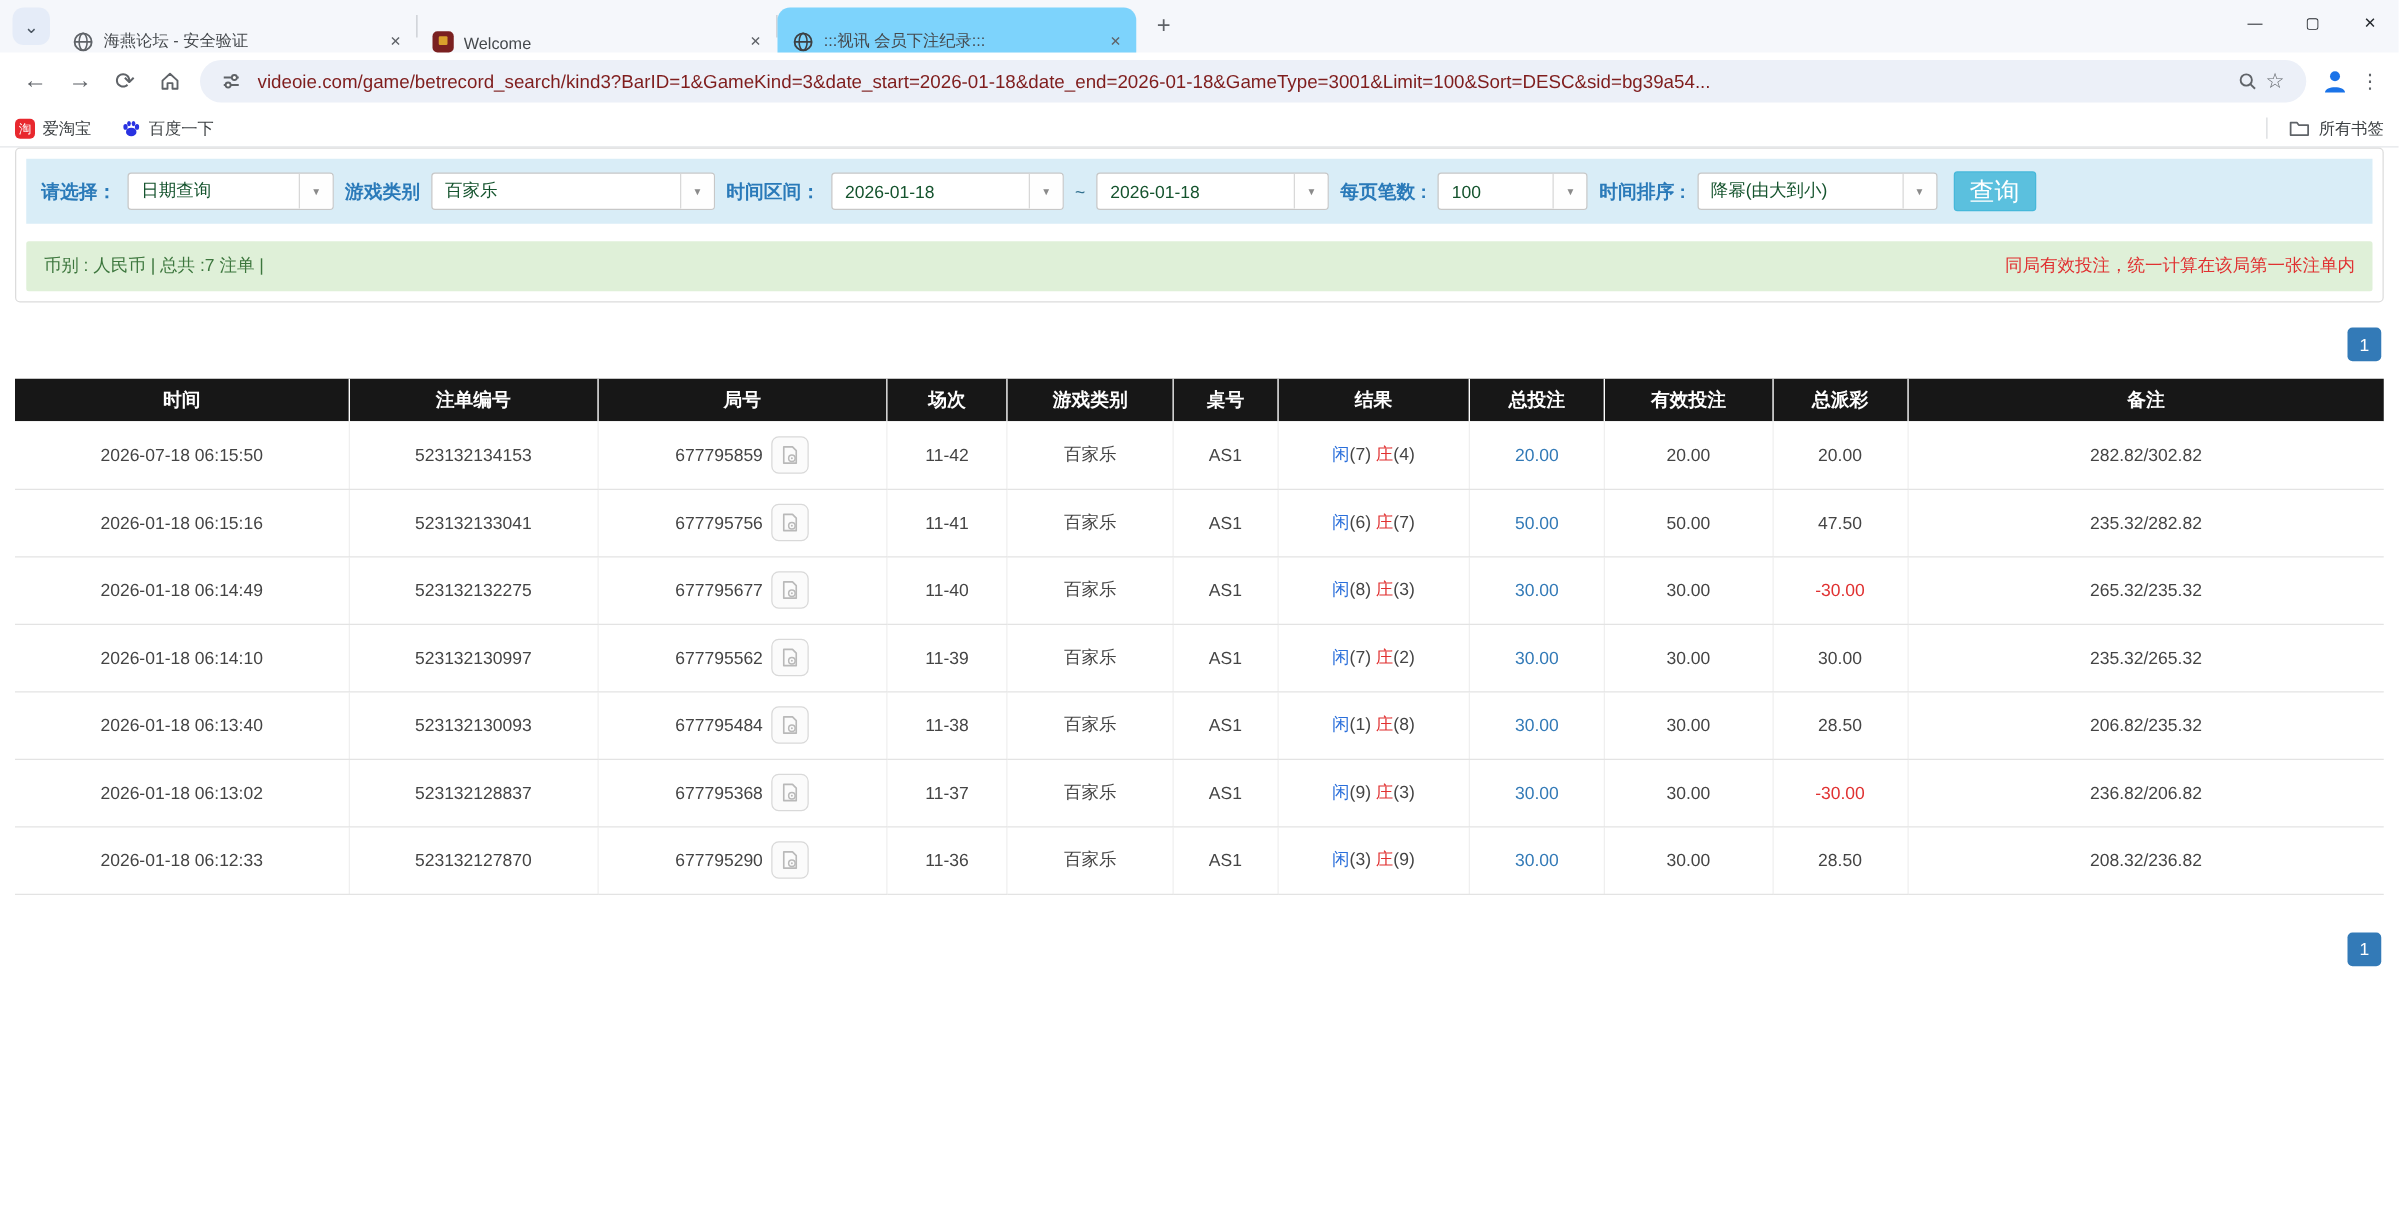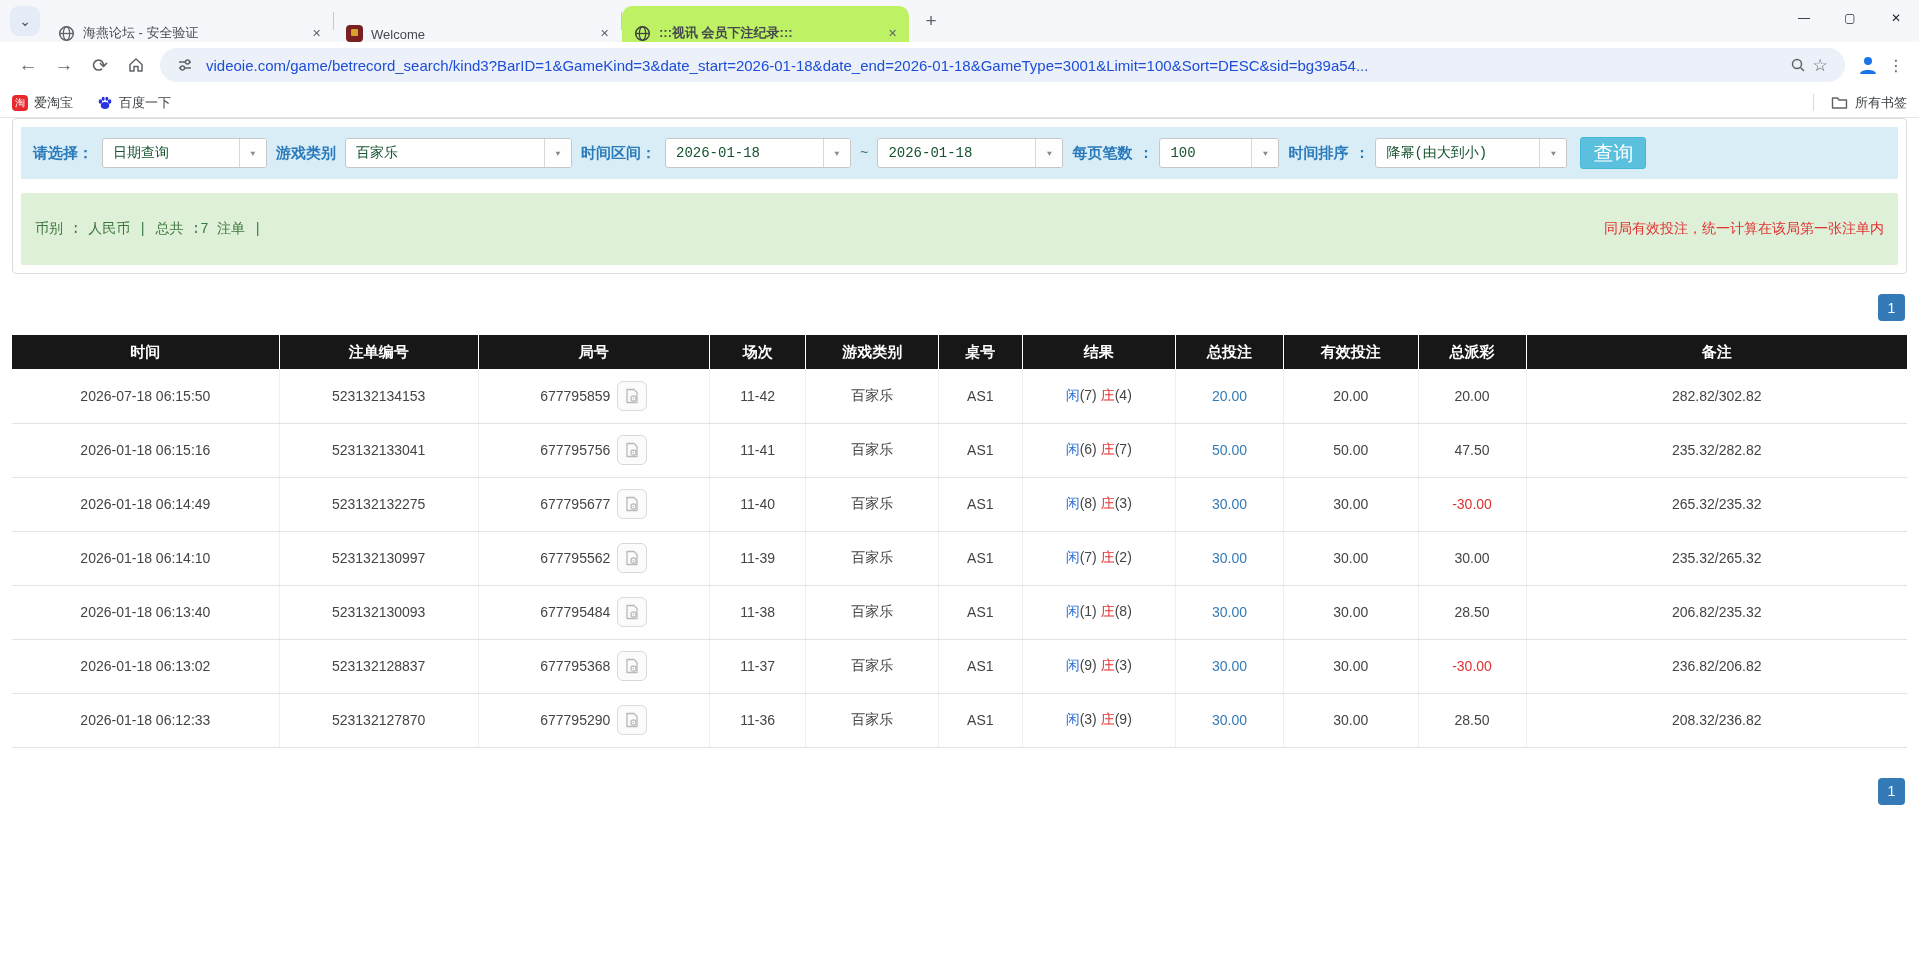--- a/index.html
+++ b/index.html
@@ -7,73 +7,73 @@
     width: 1919px; height: 978px; overflow: hidden;
     font-family: "Liberation Sans", "DejaVu Sans", sans-serif;
     background: #fff; color: #333;
   }
   
   .tabstrip { height: 42px; background: #f5f7fb; display: flex; align-items: flex-end; position: relative; }
   .tab-search-btn { width: 30px; height: 30px; border-radius: 9px; background: #e5ecf8; color: #4a5560;
     display: flex; align-items: center; justify-content: center; font-size: 14px; align-self: center; margin: 0 6px 0 10px; }
   .tab { width: 287px; height: 36px; display: flex; align-items: flex-end; padding: 0 8px 0 12px;
     border-radius: 10px 10px 0 0; font-size: 13px; color: #45494d; position: relative; }
-  .tab.active { background: #bef264; font-weight: bold; }
+  .tab.active { background: #7dd3fc; }
   .tab .favicon { width: 17px; height: 17px; flex: 0 0 17px; }
   .tab .tab-title { flex: 1; white-space: nowrap; overflow: hidden; margin: 0 8px; }
   .tab .tab-close { width: 17px; height: 17px; border-radius: 50%; font-size: 11px; color: #5f6368;
     display: flex; align-items: center; justify-content: center; }
   .tab-divider { width: 1px; height: 18px; background: #c6cacf; align-self: center; }
   .newtab-btn { width: 28px; height: 28px; color: #5f6368; font-size: 19px; display: flex; align-items: center;
     justify-content: center; align-self: center; margin-left: 8px; }
   .win-controls { position: absolute; right: 0; top: 0; height: 36px; display: flex; }
   .win-btn { width: 46px; display: flex; align-items: center; justify-content: center; font-size: 12px; color: #1f2328; }
   .app-favicon { width: 17px; height: 17px; border-radius: 4px; background: #7a2020; position: relative; flex: 0 0 17px; }
   .app-favicon::after { content: ""; position: absolute; left: 5px; top: 4px; width: 7px; height: 7px; background: #d9a02c; border-radius: 1px; }
 
   .toolbar { height: 46px; background: #fff; display: flex; align-items: center; padding: 0 10px; }
   .nav-btn { width: 36px; height: 36px; border-radius: 50%; color: #5f6368; font-size: 19px;
     display: flex; align-items: center; justify-content: center; }
   .omnibox { flex: 1; height: 34px; background: #ecf0f8; border-radius: 17px; display: flex; align-items: center;
     padding: 0 14px; margin: 0 8px 0 6px; min-width: 0; }
-  .omnibox .url-text { flex: 1; font-size: 15px; color: #1d4ed8; white-space: nowrap; overflow: hidden; }
+  .omnibox .url-text { flex: 1; font-size: 15px; color: #7f1d1d; white-space: nowrap; overflow: hidden; }
   .omni-icon { width: 22px; height: 22px; display: flex; align-items: center; justify-content: center; color: #5f6368; }
   .star-glyph { font-size: 17px; color: #5f6368; }
   .avatar-btn { width: 30px; height: 30px; display: flex; align-items: center; justify-content: center; }
   .menu-btn { width: 26px; height: 30px; display: flex; align-items: center; justify-content: center;
     color: #5f6368; font-size: 16px; }
 
   .bookmarks-bar { height: 30px; background: #fff; border-bottom: 1px solid #e4e6e9; display: flex;
     align-items: center; padding: 0 12px; font-size: 13px; color: #3c4043; }
   .bookmark { display: flex; align-items: center; gap: 6px; margin-right: 24px; }
   .bm-ico-taobao { width: 16px; height: 16px; border-radius: 4px; background: #e8282e; color: #fff; font-size: 10px;
     display: flex; align-items: center; justify-content: center; }
   .bookmarks-right { margin-left: auto; display: flex; align-items: center; gap: 7px; }
   .bm-sep { width: 1px; height: 17px; background: #d7dadd; margin-right: 10px; }
 
   
   .page { padding: 0 12px; }
   .page-title { font-size: 24px; font-weight: 400; color: #2b2b2b; margin: 46px 0 16px 2px; letter-spacing: 1px; }
 
-  .filter-panel { border: 1px solid #dcdcdc; border-radius: 4px; padding: 8px; font-family: Liberation Mono, monospace; }
+  .filter-panel { border: 1px solid #dcdcdc; border-radius: 4px; padding: 8px; }
   .filter-bar { background: #d9edf7; padding: 10px 12px; display: flex; align-items: center; gap: 9px; }
   .f-label { color: #2a7ab9; font-weight: bold; font-size: 15px; white-space: nowrap; }
   .tilde-sep { color: #31708f; font-size: 14px; }
   .ui-select { background: #fff; border: 1px solid #c7c7c7; border-radius: 3px; height: 30px; display: flex;
     align-items: stretch; overflow: hidden; }
   .ui-select .sel-val { flex: 1; display: flex; align-items: center; padding: 0 10px; font-size: 14px; color: #14532d;
     white-space: nowrap; overflow: hidden; }
   .ui-select .sel-arrow { width: 27px; border-left: 1px solid #d8d8d8; background: #fefefe; color: #8a8a8a;
     font-size: 8px; display: flex; align-items: center; justify-content: center; }
   .w-select1 { width: 165px; } .w-game { width: 227px; } .w-date { width: 186px; }
   .w-pagesize { width: 120px; } .w-sort { width: 192px; }
   .query-btn { background: #5bc0de; border: 1px solid #46b8da; color: #fff; height: 32px; padding: 0 12px;
     border-radius: 3px; font-size: 20px; margin-left: 4px; cursor: pointer; font-family: inherit; }
 
-  .info-bar { margin-top: 14px; background: #dff0d8; padding: 27px 14px; display: flex; align-items: center;
+  .info-bar { margin-top: 14px; background: #dff0d8; padding: 11px 14px; display: flex; align-items: center;
     justify-content: space-between; font-size: 14px; color: #3c763d; border-radius: 2px; }
   .info-note { color: #e03131; }
 
   .pager-row { display: flex; justify-content: flex-end; margin: 20px 2px 14px 0; }
   .pager-btn { min-width: 27px; height: 27px; background: #337ab7; border-radius: 4px; color: #fff; font-size: 14px;
     display: flex; align-items: center; justify-content: center; }
 
   table.bet-table { width: 100%; border-collapse: collapse; font-size: 14px; color: #444; table-layout: fixed; }
   .bet-table thead th { background: #171717; color: #fff; font-weight: bold; height: 34px; font-size: 15px;
     border-right: 1px solid #fff; }

